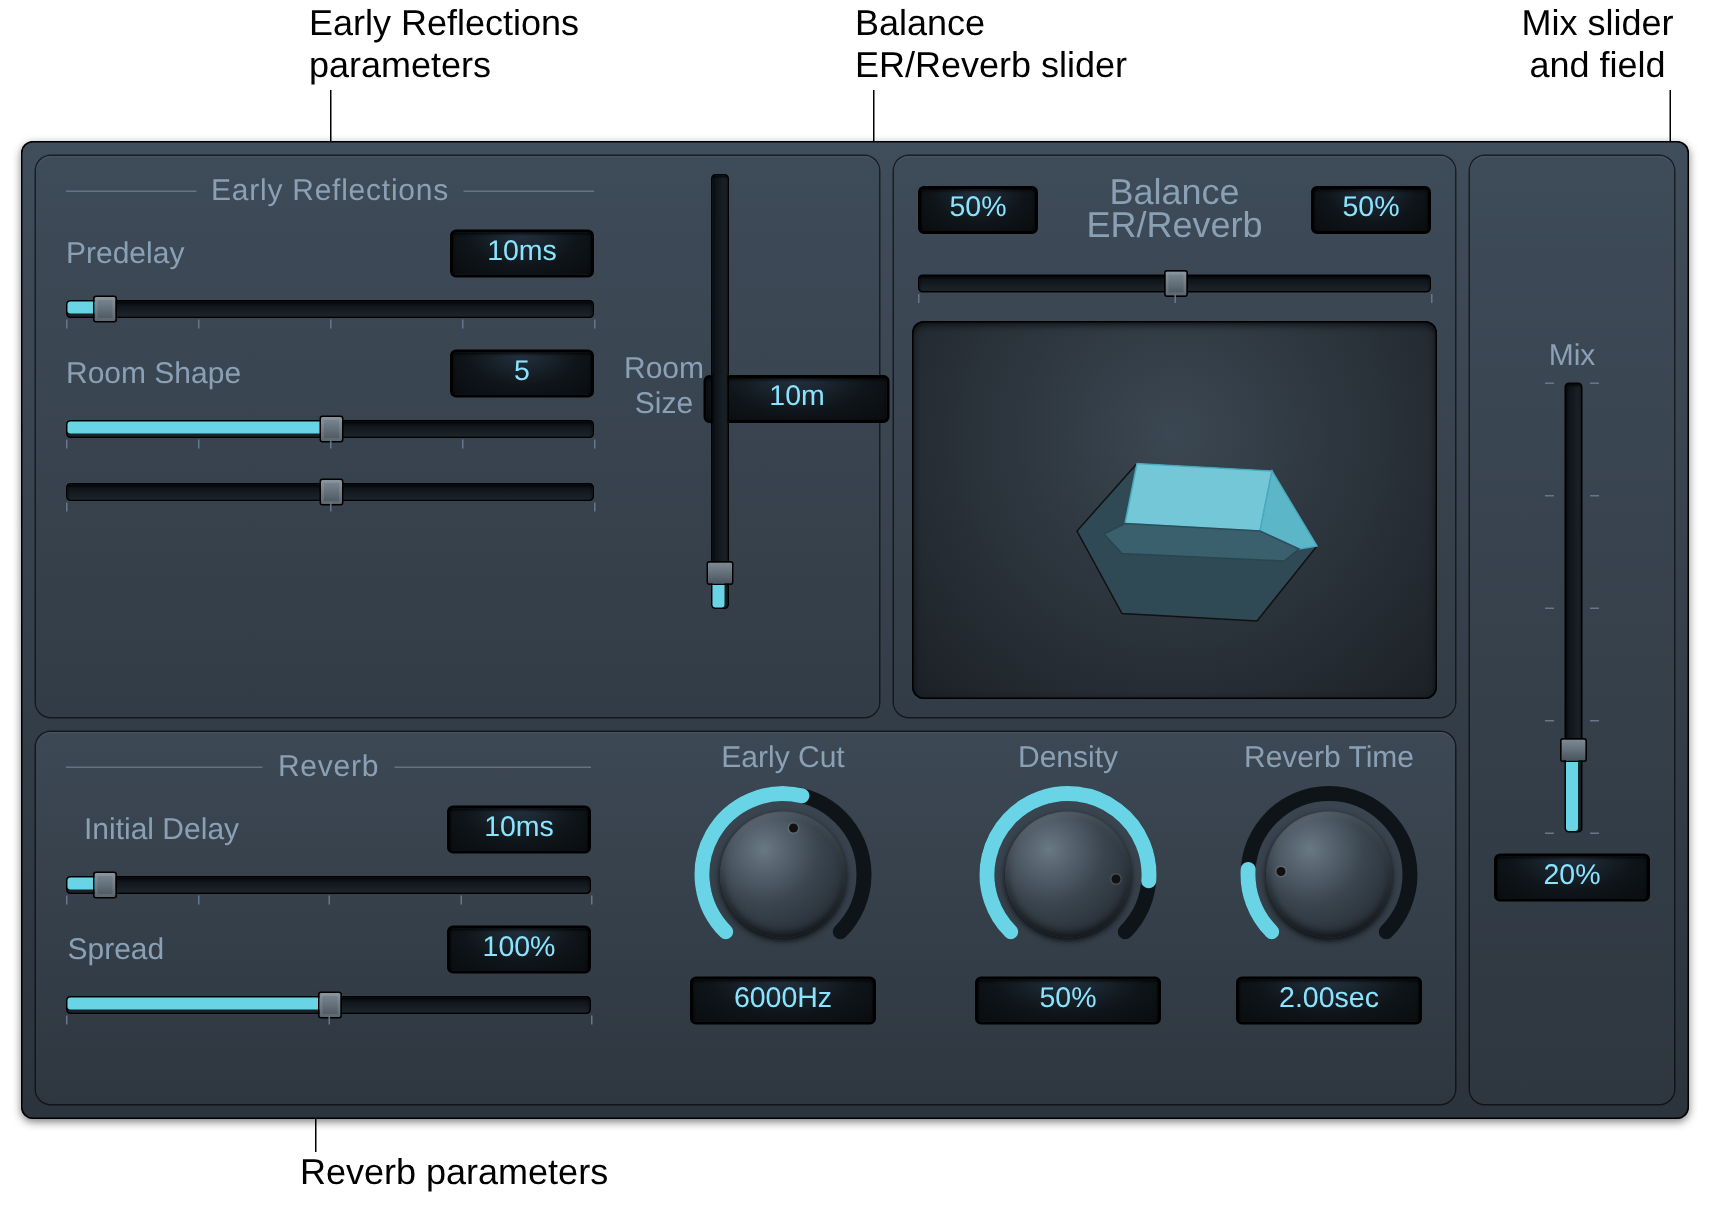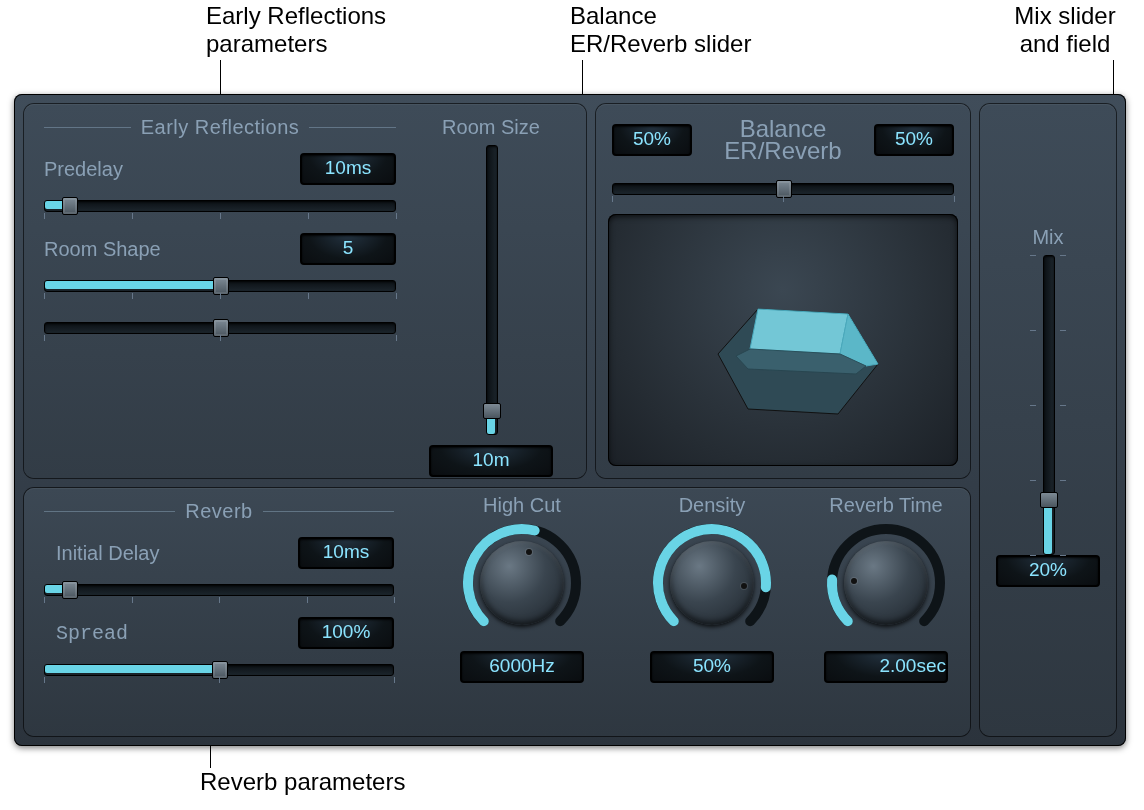--- a/index.html
+++ b/index.html
@@ -230,21 +230,21 @@
     <div class="h-slider" style="margin-right:190px;">
       <div class="h-track"></div>
       <div class="h-thumb" style="left: calc(50% - 7px);"></div>
       <div class="h-ticks">
           <span style="left: 0%;"></span>
           <span style="left: 50%;"></span>
           <span style="left: 100%;"></span>
         </div>
     </div>
 
-    <div style="position:absolute; right:20px; top:12px; width:150px; display:flex; flex-direction:column; align-items:center;">
+    <div style="position:absolute; right:20px; top:12px; width:150px; display:flex; flex-direction:row; align-items:center;">
       <div class="col-label">Room Size</div>
       <div class="v-slider">
         <div class="v-track"></div>
         <div class="v-fill" style="height: calc(8% - 2px);"></div>
         <div class="v-thumb" style="bottom: calc(8% - 7px);"></div>
       </div>
       <div class="value-box" style="margin-top:10px; min-width:120px;">10m</div>
     </div>
   </div>
 
@@ -296,37 +296,37 @@
         <div class="h-ticks">
             <span style="left: 0%;"></span>
             <span style="left: 25%;"></span>
             <span style="left: 50%;"></span>
             <span style="left: 75%;"></span>
             <span style="left: 100%;"></span>
           </div>
       </div>
 
       <div class="param-row">
-        <span class="param-label" style="margin-left:12px;font-family:Liberation Mono, monospace;">Spread</span>
+        <span class="param-label" style="margin-left:1px;">Spread</span>
         <span class="value-box">100%</span>
       </div>
       <div class="h-slider">
         <div class="h-track"></div>
         <div class="h-fill" style="width: calc(50% - 2px);"></div>
         <div class="h-thumb" style="left: calc(50% - 7px);"></div>
         <div class="h-ticks">
             <span style="left: 0%;"></span>
             <span style="left: 50%;"></span>
             <span style="left: 100%;"></span>
           </div>
       </div>
     </div>
 
     <div class="col" style="left:410px;">
-      <div class="col-label">High Cut</div>
+      <div class="col-label">Early Cut</div>
       <div class="knob">
         <svg viewBox="0 0 120 120">
             <path d="M 21.816233815926424 98.18376618407356 A 54 54 0 1 1 98.18376618407356 98.18376618407356" stroke="#0e1418" stroke-width="10" fill="none" stroke-linecap="round"></path>
             <path d="M 21.816233815926424 98.18376618407356 A 54 54 0 0 1 72.6060496482189 7.492024298525465" stroke="#69d4e6" stroke-width="10" fill="none" stroke-linecap="round"></path>
           </svg>
         <div class="knob-body"></div>
       <div class="knob-dot" style="left: 64.4703px; top: 25.8842px;"></div>
         </div>
       <div class="value-box" style="margin-top:8px; min-width:120px;">6000Hz</div>
     </div>
@@ -345,21 +345,21 @@
     <div class="col" style="left:784px; width:156px;">
       <div class="col-label">Reverb Time</div>
       <div class="knob">
         <svg viewBox="0 0 120 120">
             <path d="M 21.816233815926424 98.18376618407356 A 54 54 0 1 1 98.18376618407356 98.18376618407356" stroke="#0e1418" stroke-width="10" fill="none" stroke-linecap="round"></path>
             <path d="M 21.816233815926424 98.18376618407356 A 54 54 0 0 1 6.106556664873338 56.60931194541707" stroke="#69d4e6" stroke-width="10" fill="none" stroke-linecap="round"></path>
           </svg>
         <div class="knob-body"></div>
       <div class="knob-dot" style="left: 25.0631px; top: 54.9907px;"></div>
         </div>
-      <div class="value-box" style="margin-top:8px; min-width:120px;text-align:right;">2.00sec</div>
+      <div class="value-box" style="margin-top:8px; min-width:120px;">2.00sec</div>
     </div>
   </div>
 
   <div class="panelMix">
     <div style="height:122px;"></div>
     <div class="col-label">Mix</div>
     <div class="v-slider" style="height:300px;">
       <div class="v-track"></div>
       <div class="v-fill" style="height: calc(18% - 2px);"></div>
       <div class="v-thumb" style="bottom: calc(18% - 7px);"></div>
@@ -369,16 +369,16 @@
           <span style="top: 25%;"></span>
           <span class="r" style="top: 25%;"></span>
           <span style="top: 50%;"></span>
           <span class="r" style="top: 50%;"></span>
           <span style="top: 75%;"></span>
           <span class="r" style="top: 75%;"></span>
           <span style="top: 100%;"></span>
           <span class="r" style="top: 100%;"></span>
         </div>
     </div>
-    <div class="value-box" style="margin-top:0; min-width:100px;">20%</div>
+    <div class="value-box" style="margin-top:14px; min-width:100px;">20%</div>
   </div>
 
 </div>
 
 </body></html>

